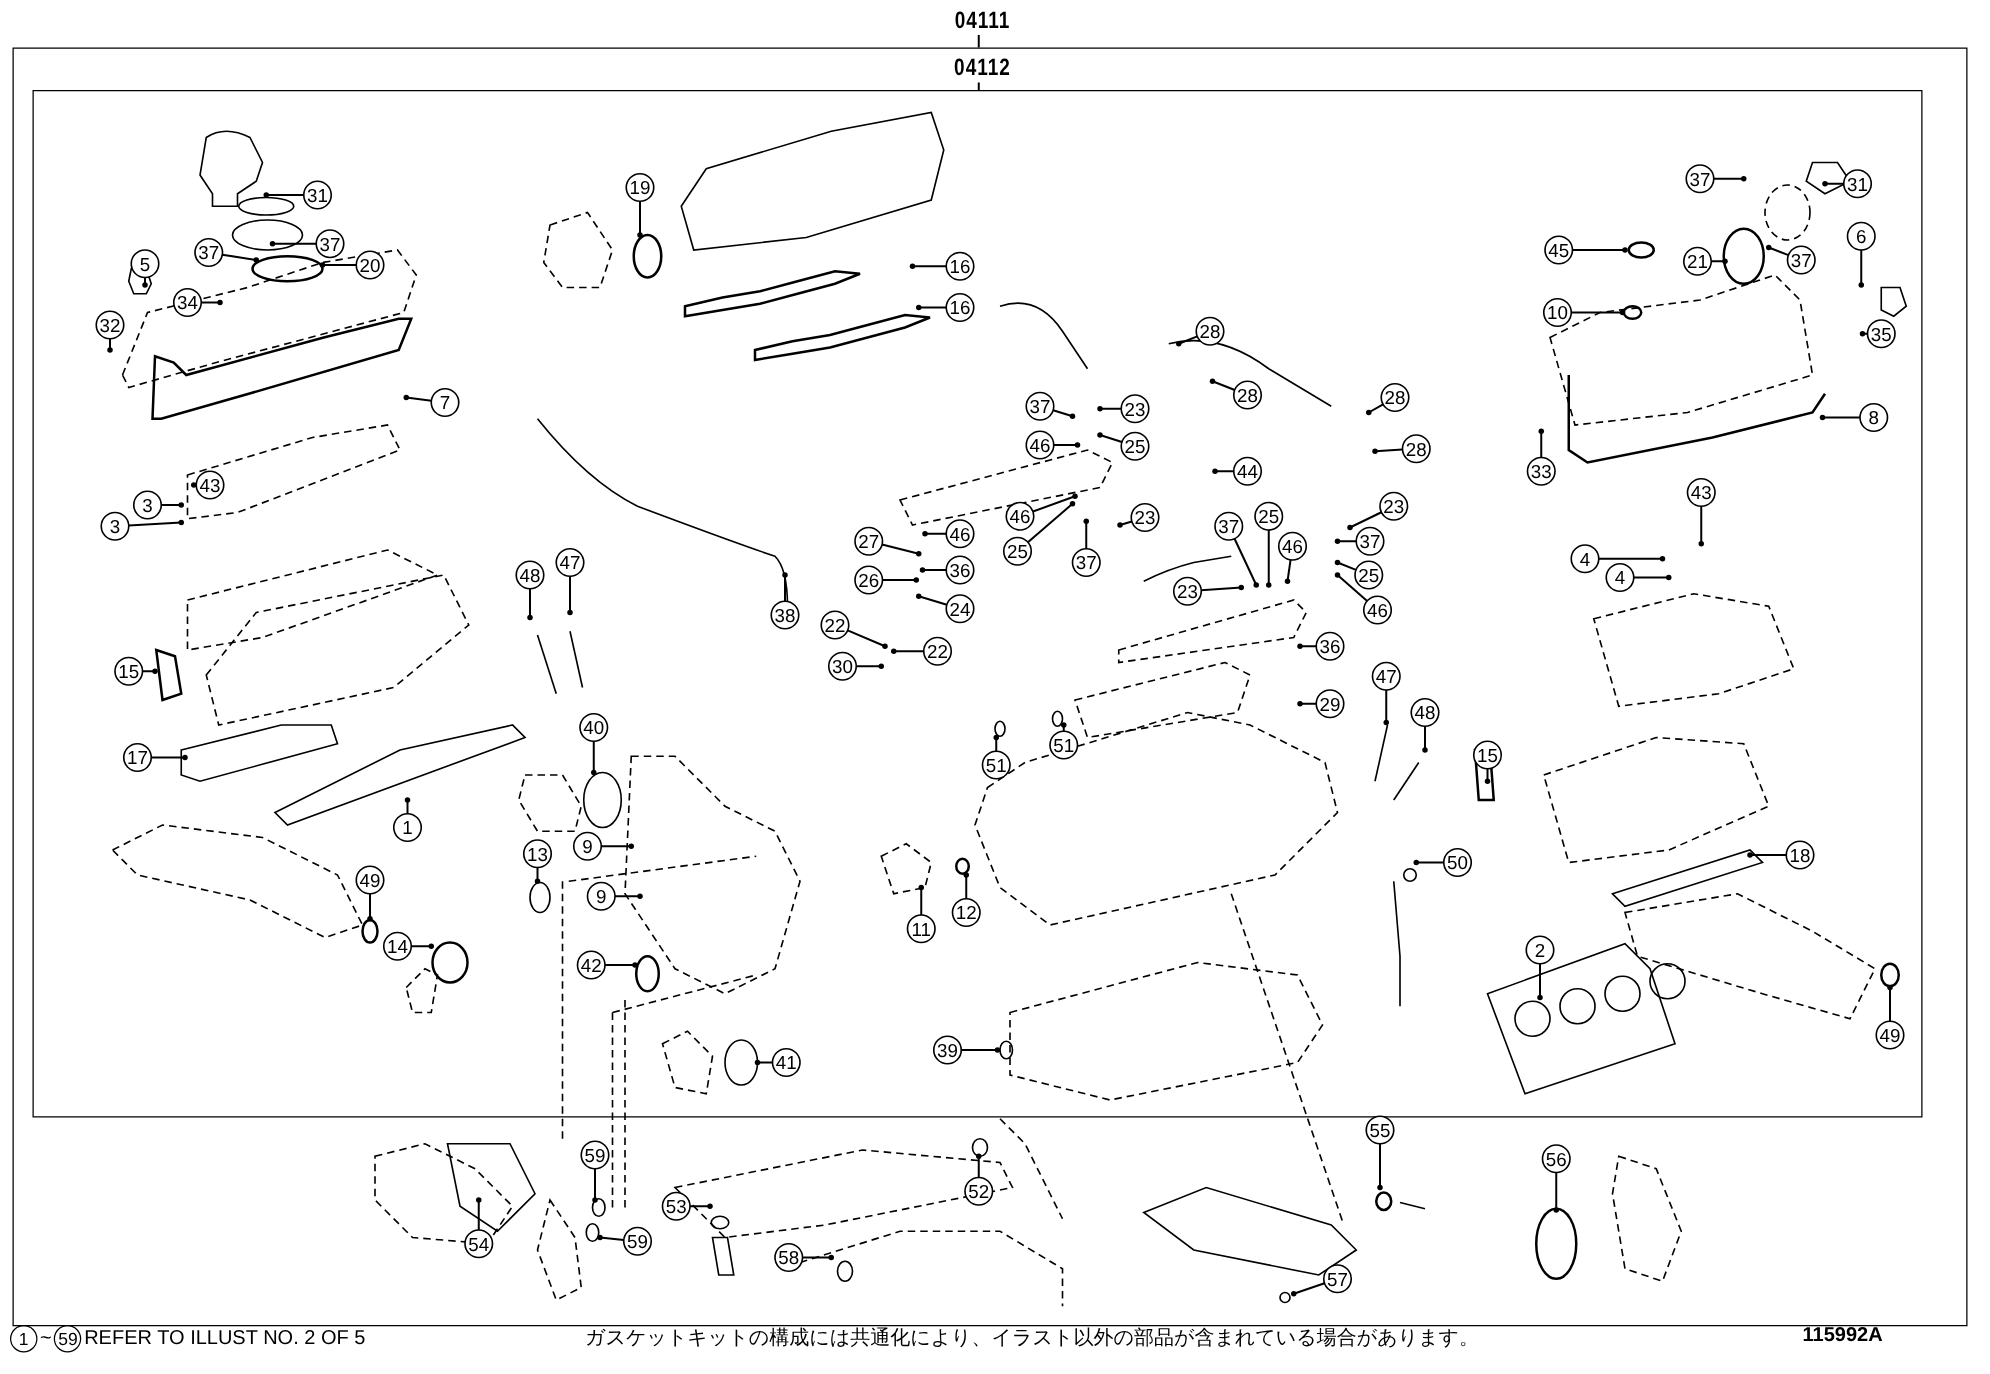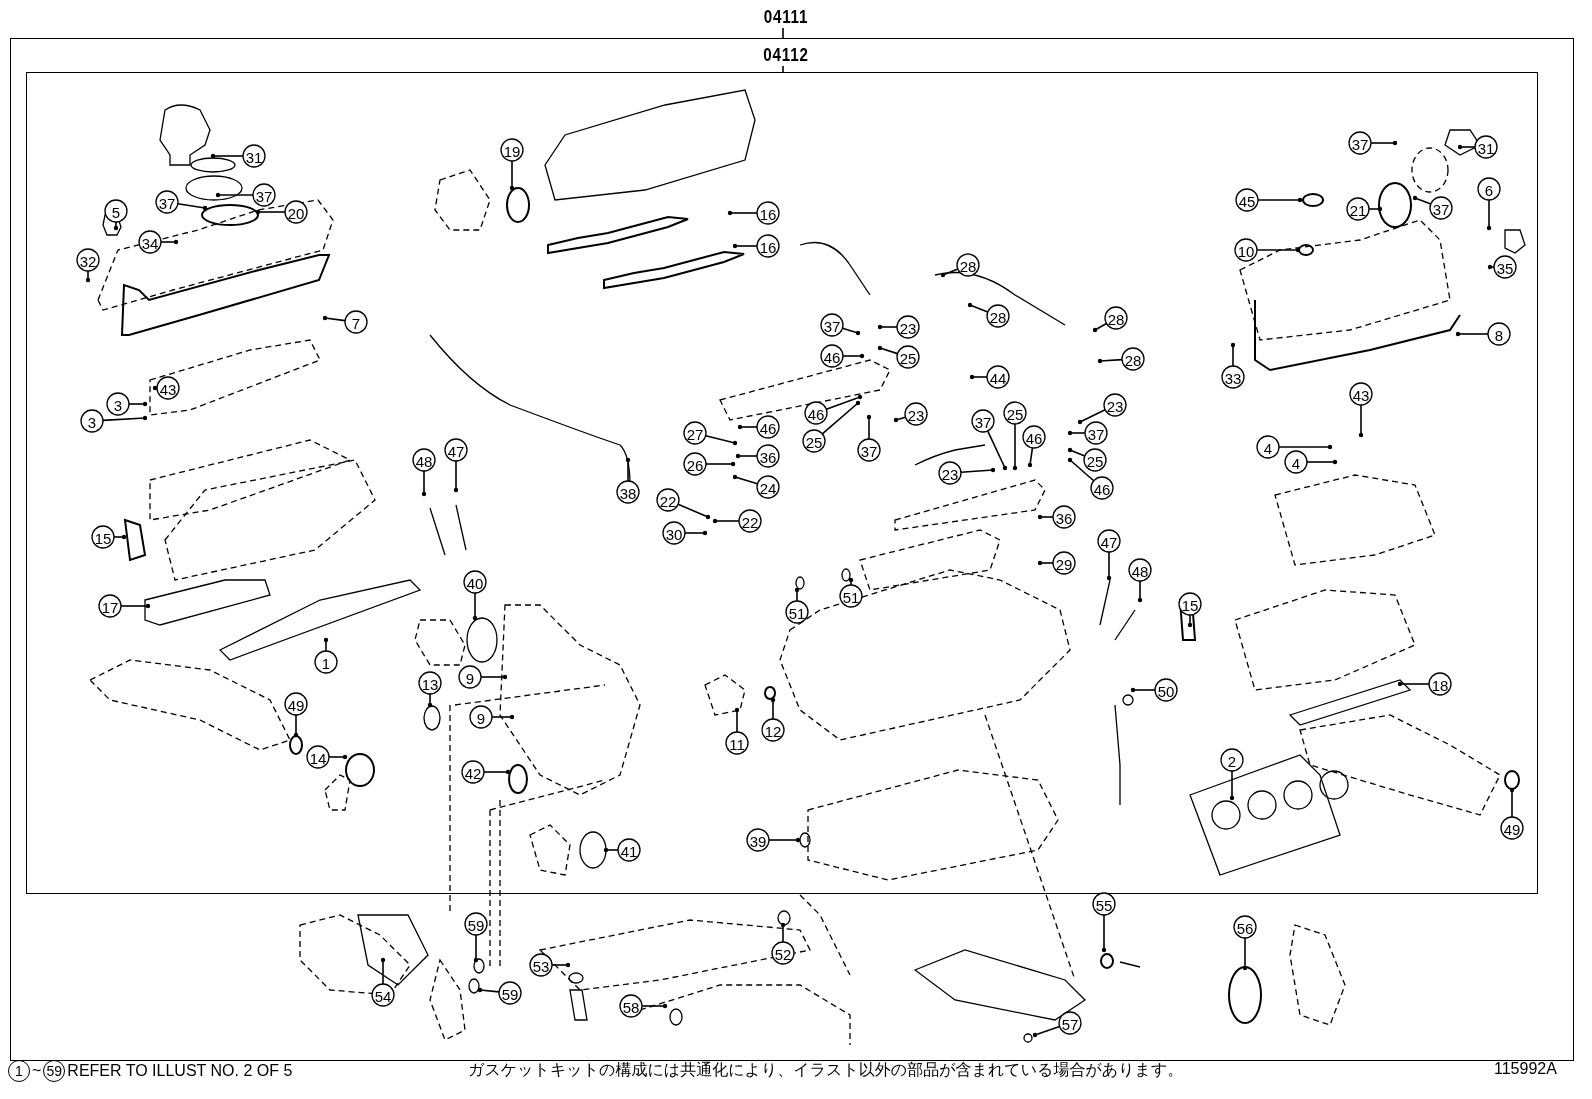--- a/index.html
+++ b/index.html
@@ -14,21 +14,21 @@
   .callout circle{fill:#fff;stroke:#000;stroke-width:1.3;}
   .callout text{font-family:"Liberation Sans",sans-serif;font-size:15px;text-anchor:middle;dominant-baseline:central;fill:#000;}
   .leader{stroke:#000;stroke-width:1.6;fill:none;}
   .part{stroke:#000;stroke-width:1.3;fill:none;}
   .dash{stroke:#000;stroke-width:1.3;fill:none;stroke-dasharray:6 4;}
   .solid{stroke:#000;stroke-width:2;fill:none;}
   .foot{position:absolute;top:1060px;font-size:16px;white-space:nowrap;}
   #foot-left{left:8px;display:flex;align-items:center;gap:2px;}
   .circ{display:inline-flex;width:20px;height:20px;border:1.3px solid #000;border-radius:50%;align-items:center;justify-content:center;font-size:14px;}
   #foot-mid{left:468px;}
-  #foot-right{left:1494px;}
+  #foot-right{left:1442px;font-weight:bold;}
 </style>
 </head>
 <body>
 
 <div class="title" id="t1">04111</div>
 <div class="title" id="t2">04112</div>
 <div class="frame" id="outer"></div>
 <div class="frame" id="inner"></div>
 
 <svg id="drawing" viewBox="0 0 1592 1099">

